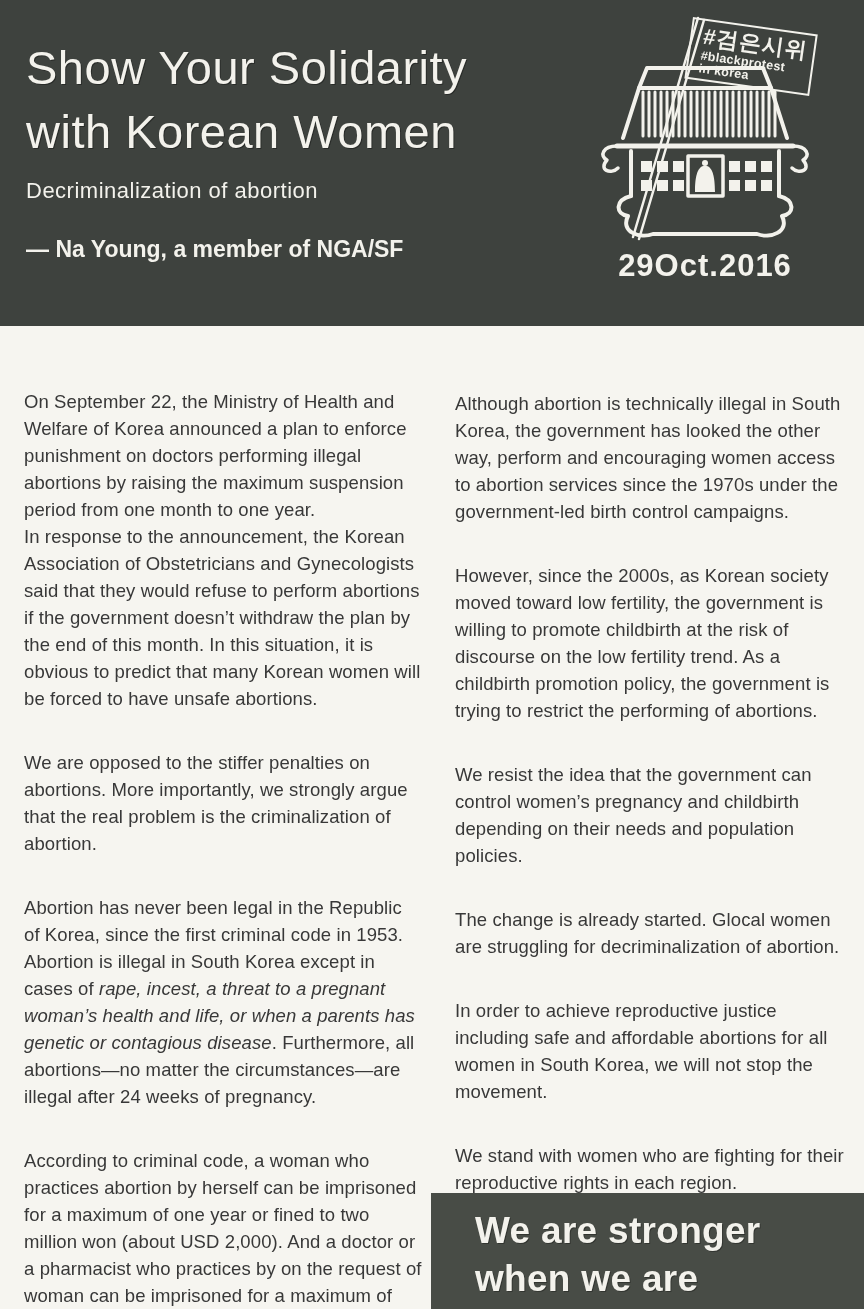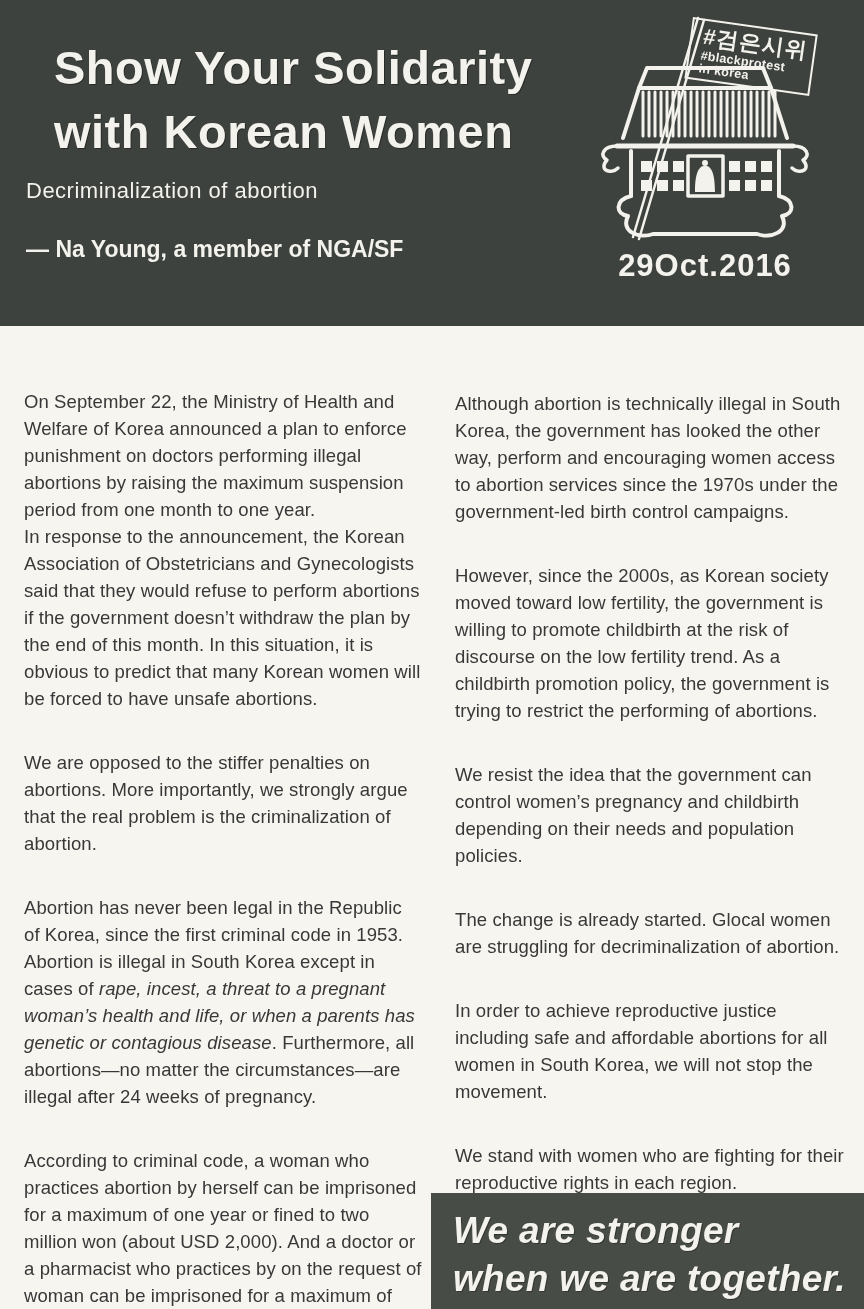--- a/index.html
+++ b/index.html
@@ -15,21 +15,21 @@
   }
   
   .header {
     position: absolute;
     left: 0; top: 0;
     width: 864px; height: 326px;
     background: var(--header-bg, #3e423e);
     color: var(--paper-ink, #f3f2ec);
   }
   .header-text { position: absolute; left: 26px; top: 36px; }
-  .title { font-size: 47px; font-weight: 700; line-height: 64px; letter-spacing: 0.5px; text-shadow: 1px 1px 0 rgba(0,0,0,0.35); margin-left: 28px; }
+  .title { font-size: 47px; font-weight: 400; line-height: 64px; letter-spacing: 0.5px; text-shadow: 1px 1px 0 rgba(0,0,0,0.35); }
   .subtitle { margin-top: 14px; font-size: 22px; font-weight: 400; letter-spacing: 0.5px; }
   .byline { margin-top: 32px; font-size: 23px; font-weight: 600; line-height: 27px; }
   .byline-2 { padding-left: 13px; }
   
   .emblem { position: absolute; left: 585px; top: 4px; width: 250px; height: 318px; }
   .emblem svg { position: absolute; left: 0; top: 0; }
   .flag {
     position: absolute; left: 108px; top: 13px;
     width: 126px; height: 62px;
     border: 2px solid var(--paper-ink, #f3f2ec);
@@ -63,27 +63,26 @@
   .para.tight { margin-top: 0; }
   .b { font-weight: 400; }
   .i { font-style: italic; }
   
   .banner {
     position: absolute;
     left: 431px; top: 1193px;
     width: 433px; height: 116px;
     background: var(--banner-bg, #484c46);
     color: var(--paper-ink, #f3f2ec);
-    padding: 14px 0 0 22px;
+    padding: 14px 0 0 44px;
     font-size: 37px;
     font-weight: 700;
     line-height: 48px;
     letter-spacing: 0.3px;
     text-shadow: 1px 1px 0 rgba(0,0,0,0.3);
-    font-style: italic;
   }
 </style>
 </head>
 <body>
 
 <div class="page" style="--page-bg: #f6f5f0; --header-bg: #3e423e; --banner-bg: #484c46; --ink: #383838; --paper-ink: #f3f2ec;">
 
   <header class="header">
     <div class="header-text">
       <div class="title">

